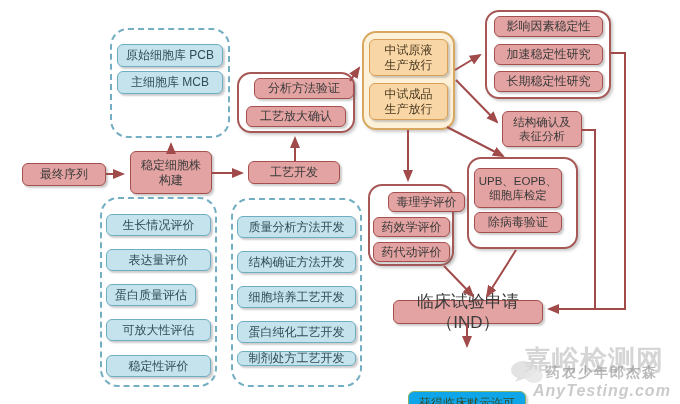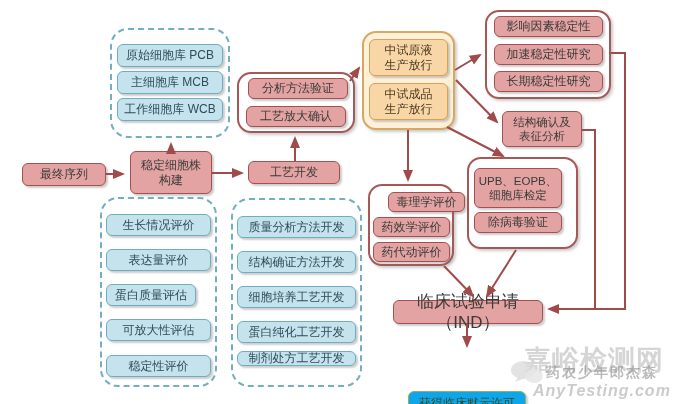--- a/index.html
+++ b/index.html
@@ -29,35 +29,34 @@
   #wm-url{font-size:16px;color:rgba(160,160,160,.55);font-style:italic;letter-spacing:1px;}
 </style>
 </head>
 <body>
 
 <div id="canvas">
 
   <div class="group dashed-group" style="left:110px;top:28px;width:120px;height:110px"></div>
   <div class="box blue" style="left:117px;top:44px;width:106px;height:23px">原始细胞库 PCB</div>
   <div class="box blue" style="left:117px;top:71px;width:106px;height:23px">主细胞库 MCB</div>
-  <div class="box blue" style="left:117px;top:98px;width:106px;height:23px">工作细胞库 WCB</div>
 
   <div class="box pink" style="left:22px;top:163px;width:84px;height:23px">最终序列</div>
   <div class="box pink ml" style="left:130px;top:151px;width:82px;height:43px">稳定细胞株
 构建</div>
 
   <div class="group dashed-group" style="left:100px;top:197px;width:117px;height:190px"></div>
   <div class="box blue" style="left:106px;top:214px;width:105px;height:22px">生长情况评价</div>
   <div class="box blue" style="left:106px;top:249px;width:105px;height:22px">表达量评价</div>
   <div class="box blue" style="left:106px;top:284px;width:90px;height:22px">蛋白质量评估</div>
   <div class="box blue" style="left:106px;top:319px;width:105px;height:22px">可放大性评估</div>
   <div class="box blue" style="left:106px;top:355px;width:105px;height:22px">稳定性评价</div>
 
   <div class="group white-group" style="left:237px;top:72px;width:118px;height:61px"></div>
-  <div class="box pink" style="left:248px;top:78px;width:100px;height:21px">分析方法验证</div>
+  <div class="box pink" style="left:254px;top:78px;width:100px;height:21px">分析方法验证</div>
   <div class="box pink" style="left:246px;top:106px;width:100px;height:21px">工艺放大确认</div>
 
   <div class="box pink" style="left:248px;top:161px;width:92px;height:23px">工艺开发</div>
 
   <div class="group dashed-group" style="left:231px;top:198px;width:131px;height:189px"></div>
   <div class="box blue" style="left:237px;top:216px;width:119px;height:22px">质量分析方法开发</div>
   <div class="box blue" style="left:237px;top:251px;width:119px;height:22px">结构确证方法开发</div>
   <div class="box blue" style="left:237px;top:286px;width:119px;height:22px">细胞培养工艺开发</div>
   <div class="box blue" style="left:237px;top:321px;width:119px;height:22px">蛋白纯化工艺开发</div>
   <div class="box blue" style="left:237px;top:351px;width:119px;height:15px">制剂处方工艺开发</div>

